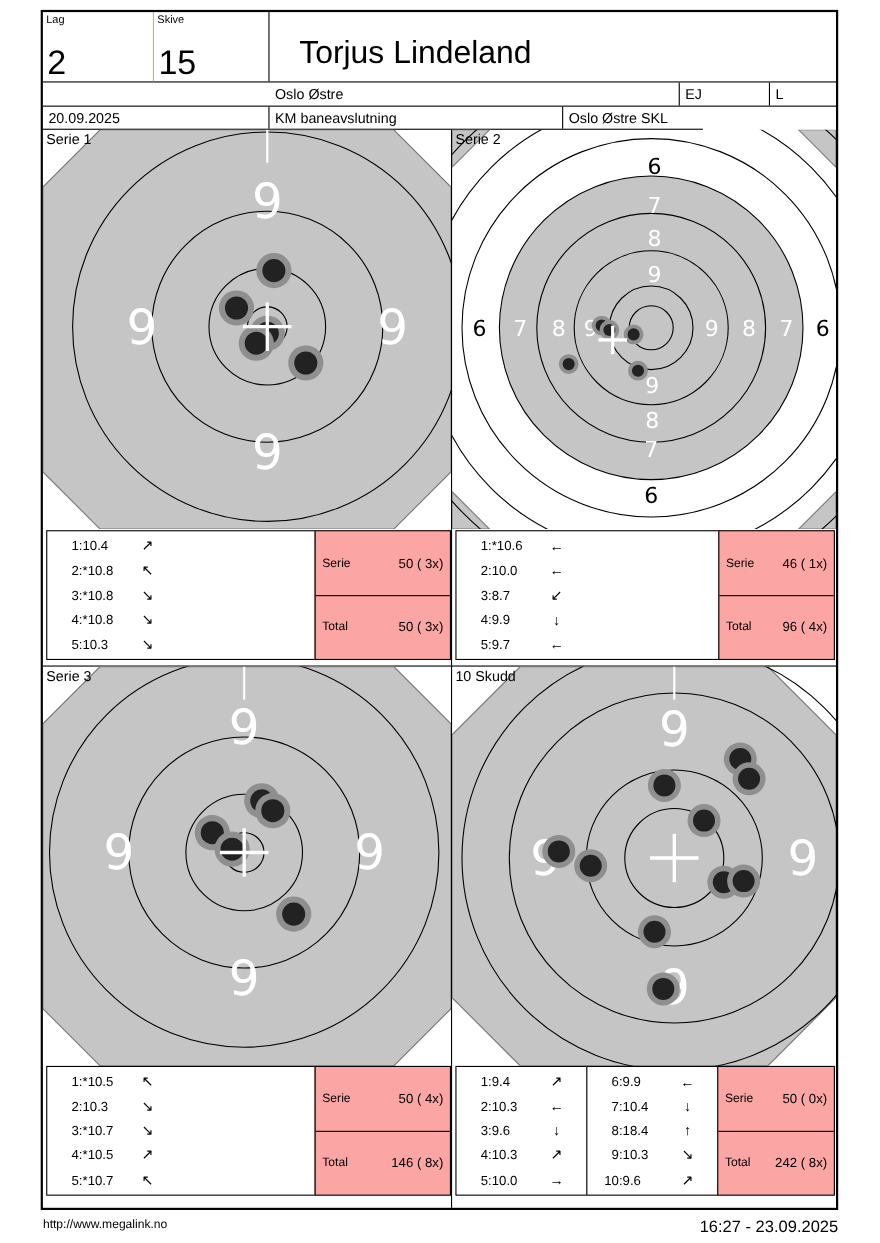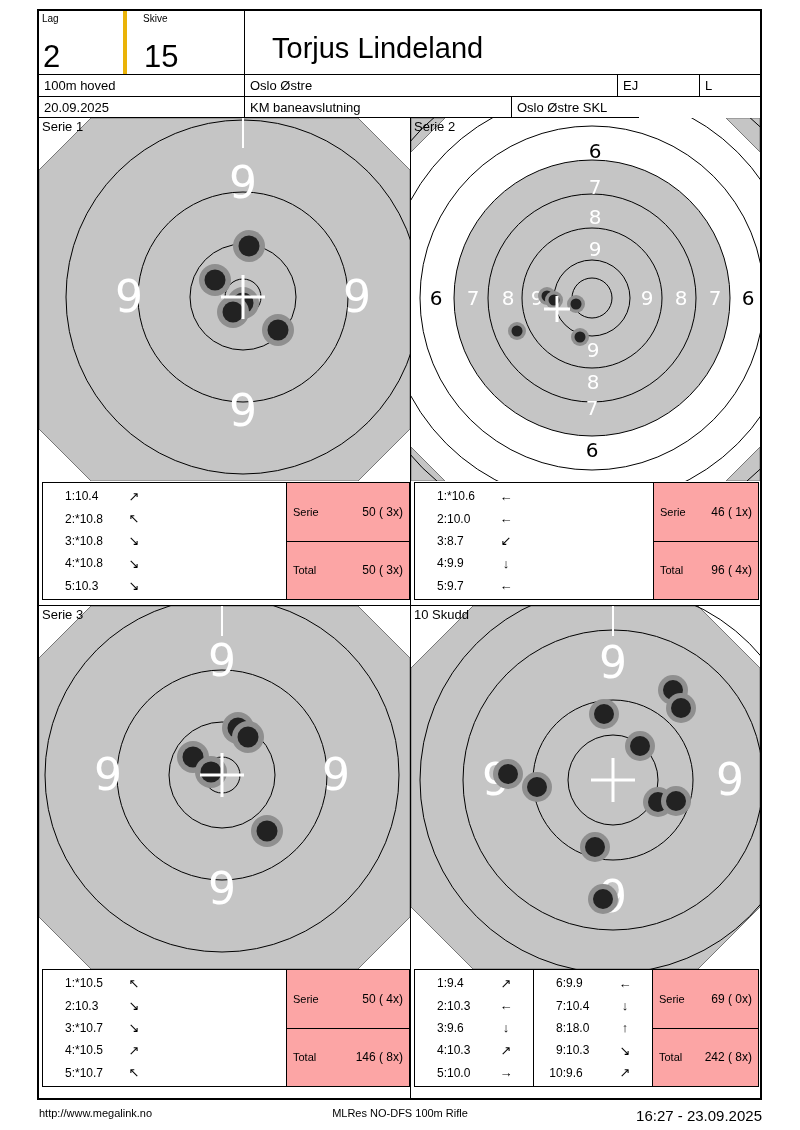--- a/index.html
+++ b/index.html
@@ -5,21 +5,21 @@
 <style>
   *{box-sizing:border-box;margin:0;padding:0}
   body{margin:0;background:#fff}
   .page{position:relative;width:800px;height:1130px;background:#fff;
         font-family:"Liberation Sans","DejaVu Sans",sans-serif;color:#000;overflow:hidden}
   .frame{position:absolute;left:37px;top:9px;width:725px;height:1091px;border:2px solid #000;background:#fff}
 
   
   .hr1{position:absolute;left:0;top:0;width:721px;height:64px;border-bottom:1px solid #000}
   .hr1 .cell{position:absolute;top:0;height:100%}
-  .c-lag{left:0;width:88px;border-right:4px solid #eab308}
+  .c-lag{left:0;width:101px;border-right:1px solid #eab308}
   .c-skive{left:101px;width:105px;border-right:1px solid #000}
   .c-name{left:206px;right:0}
   .lbl{font-size:10px;padding:2px 3px}
   .big{position:absolute;left:4px;bottom:2px;font-size:31px;line-height:1}
   .shooter{position:absolute;left:27px;bottom:11px;font-size:29px;line-height:1}
 
   .hr2{position:absolute;left:0;top:64px;width:721px;height:22px;border-bottom:1px solid #000;font-size:13px}
   .hr3{position:absolute;left:0;top:86px;width:600px;height:21px;border-bottom:1px solid #000;font-size:13px}
   .hr2 .cell,.hr3 .cell{position:absolute;top:0;height:100%;padding:3px 0 0 5px}
   .r2c1{left:0;width:206px;border-right:1px solid #000}
@@ -86,21 +86,20 @@
       <div class="cell c-skive">
         <div class="lbl">Skive</div>
         <div class="big">15</div>
       </div>
       <div class="cell c-name">
         <div class="shooter">Torjus Lindeland</div>
       </div>
     </div>
 
     <div class="hr2">
-      <div class="cell r2c1">100m hoved</div>
       <div class="cell r2c2">Oslo Østre</div>
       <div class="cell r2c3">EJ</div>
       <div class="cell r2c4">L</div>
     </div>
 
     <div class="hr3">
       <div class="cell r3c1">20.09.2025</div>
       <div class="cell r3c3">Oslo Østre SKL</div>
       <div class="cell r3c2">KM baneavslutning</div>
     </div>
@@ -393,44 +392,43 @@
             <span class="sv">9.9</span>
             <span class="sa">←</span>
           </div>
           <div class="shot-row">
             <span class="sn">7:</span>
             <span class="sv">10.4</span>
             <span class="sa">↓</span>
           </div>
           <div class="shot-row">
             <span class="sn">8:</span>
-            <span class="sv">18.0</span>
+            <span class="sv">18.4</span>
             <span class="sa">↑</span>
           </div>
           <div class="shot-row">
             <span class="sn">9:</span>
             <span class="sv">10.3</span>
             <span class="sa">↘</span>
           </div>
           <div class="shot-row">
             <span class="sn">10:</span>
             <span class="sv">9.6</span>
             <span class="sa">↗</span>
           </div>
         </div>
       <div class="serie-box">
         <div class="serie-cell first">
           <span class="scl">Serie</span>
-          <span class="scv">69 ( 0x)</span>
+          <span class="scv">50 ( 0x)</span>
         </div>
         <div class="serie-cell">
           <span class="scl">Total</span>
           <span class="scv">242 ( 8x)</span>
         </div>
       </div>
     </div>
 
   </div>
 
   <div class="footer-left">http://www.megalink.no</div>
-  <div class="footer-center">MLRes NO-DFS 100m Rifle</div>
   <div class="footer-right">16:27 - 23.09.2025</div>
 </div>
 
 </body></html>

